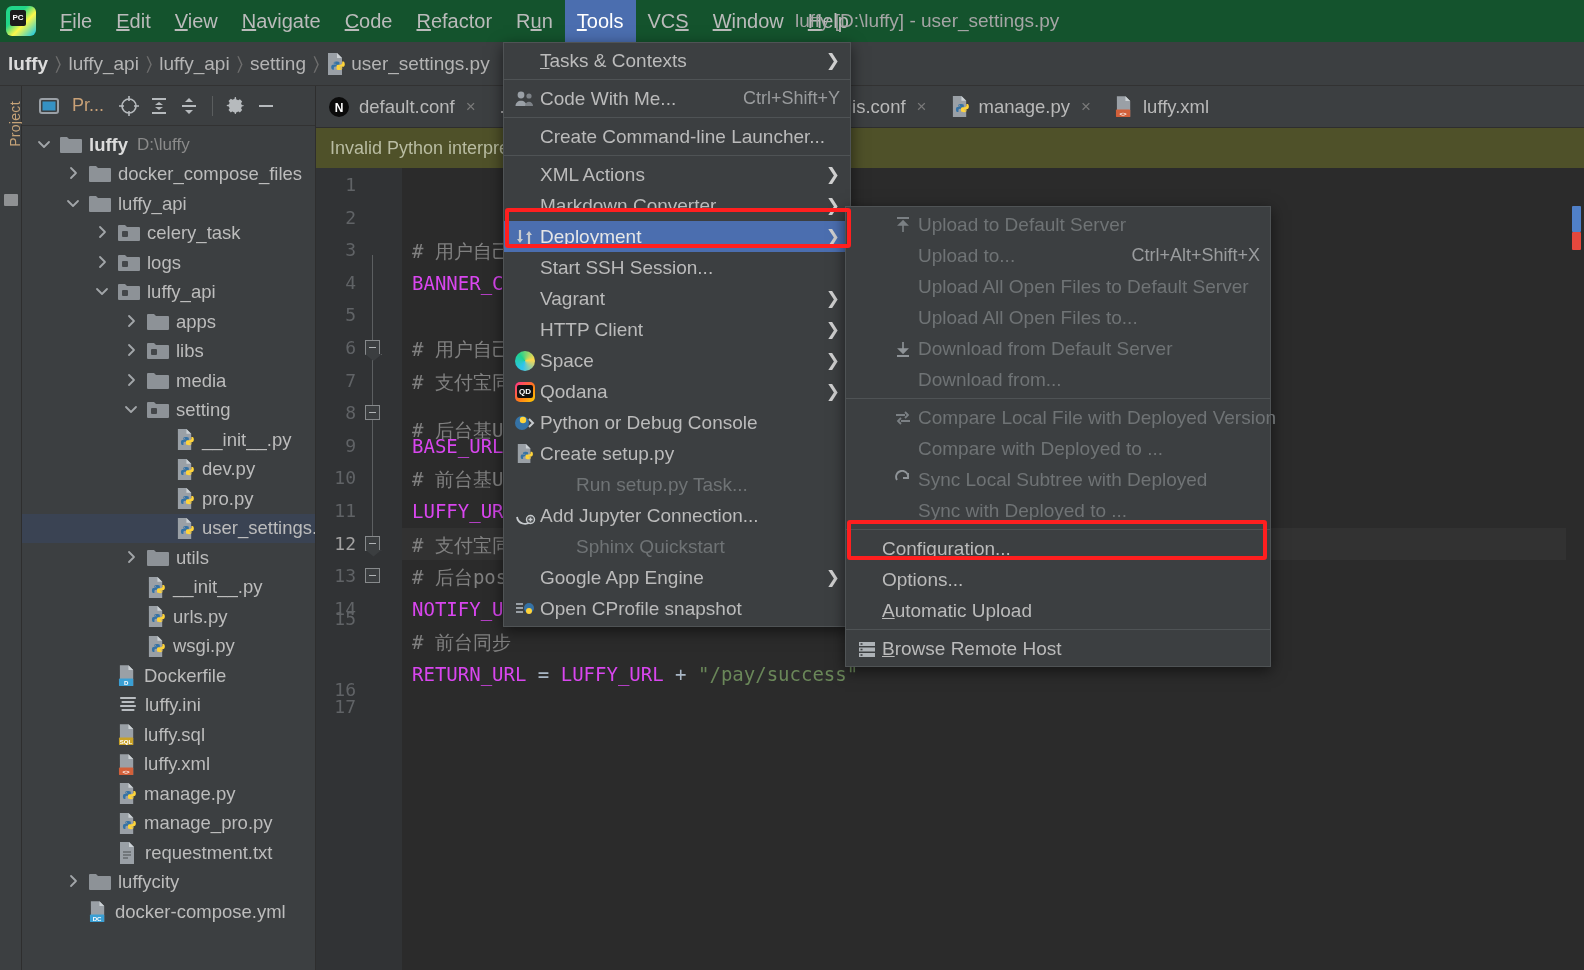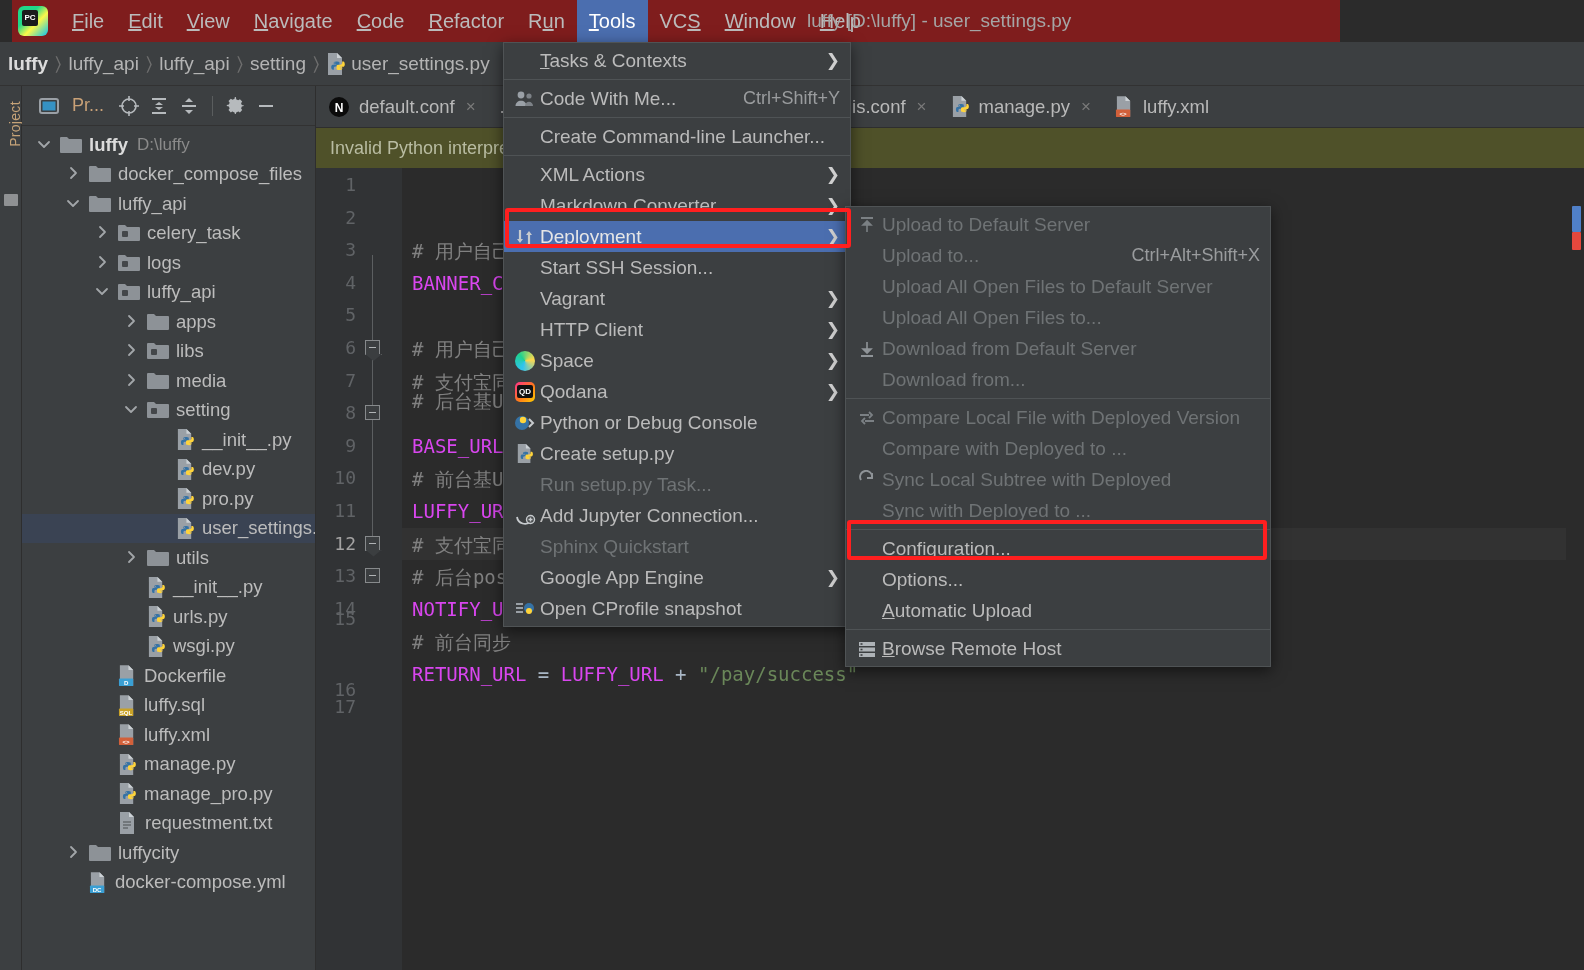--- a/index.html
+++ b/index.html
@@ -7,22 +7,22 @@
     width: 1584px; height: 970px;
     background: #3c3f41;
     font-family: "Liberation Sans", sans-serif;
     overflow: hidden;
     -webkit-font-smoothing: antialiased;
   }
   #app { position: relative; width: 1584px; height: 970px; background: #2b2b2b; }
 
   
   .menubar {
-    position: absolute; top: 0; left: 0; width: 1328px; height: 42px;
-    background: #7f1d1d; display: flex; align-items: center; margin-left: 12px;
+    position: absolute; top: 0; left: 0; width: 1584px; height: 42px;
+    background: #14532d; display: flex; align-items: center;
   }
   .pc-logo {
     width: 30px; height: 30px; margin-left: 6px; margin-right: 12px;
     border-radius: 6px;
     background: linear-gradient(135deg, #21d789 0%, #21d789 35%, #fcf84a 60%, #07c3f2 100%);
     position: relative; flex: none;
   }
   .pc-logo::after {
     content: "PC"; position: absolute; left: 4px; top: 4px;
     width: 16px; height: 16px; background: #1b1b1b; color: #fff;
@@ -142,21 +142,21 @@
   
   .menu-pop {
     position: absolute; background: #3c3f41; border: 1px solid #4f5355;
     box-shadow: 0 4px 14px rgba(0,0,0,.55); padding: 2px 0; z-index: 50;
   }
   #tools-menu { left: 503px; top: 42px; width: 348px; }
   .mrow {
     height: 31px; display: flex; align-items: center; color: #bbbbbb; font-size: 19px;
     white-space: nowrap; padding: 0 10px 0 6px; cursor: default; position: relative;
   }
-  .mrow.disabled { color: #6f7375; }
+  .mrow.disabled { color: #6f7375; margin-left: 36px; }
   .mrow.sel { background: #4b6eaf; color: #e6e6e6; }
   .mrow .mi-ic { width: 30px; flex: none; display:flex; align-items:center; justify-content:center; }
   .mrow .mi-label { flex: 1; }
   .mrow .mi-short { color: #9a9c9e; font-size: 18px; padding-left: 20px; }
   .mrow .chev { color: #cfcfcf; font-size: 17px; margin-left: 6px; }
   .msep { height: 1px; background: #4f5355; margin: 3px 0; }
   .mrow u { text-decoration: underline; }
 
   #deploy-menu { left: 845px; top: 206px; width: 426px; }
 
@@ -501,20 +501,30 @@
           <span class="arrow none"></span>
           <span style="display: inline-flex; align-items: center; margin-left: 4px;">
             <svg width="19" height="21.28" viewBox="0 0 20 22">
               <path d="M2 0h9l5 5v17H2z" fill="#9aa0a6"></path>
               <path d="M11 0l5 5h-5z" fill="#ccd1d5"></path>
               <rect x="1" y="14" width="15" height="8" rx="1" fill="#3a9fd4"></rect>
               <text x="8.5" y="20.4" font-size="6.4" font-family="Liberation Sans" font-weight="bold" fill="#fff" text-anchor="middle">D</text>
             </svg>
           </span>
           <span class="nm">Dockerfile</span>
+        </div>
+        <div class="trow">
+          <span class="tw" style="width: 70px;"></span>
+          <span class="arrow none"></span>
+          <span style="display: inline-flex; align-items: center; margin-left: 4px;">
+            <svg width="20" height="20" viewBox="0 0 20 20">
+              <path d="M3 3h14M4.5 7h11M3 11h14M4.5 15h11" stroke="#b9bdc1" stroke-width="2.2" stroke-linecap="round"></path>
+            </svg>
+          </span>
+          <span class="nm">luffy.ini</span>
         </div>
         <div class="trow">
           <span class="tw" style="width: 70px;"></span>
           <span class="arrow none"></span>
           <span style="display: inline-flex; align-items: center; margin-left: 4px;">
             <svg width="19" height="21.28" viewBox="0 0 20 22">
               <path d="M2 0h9l5 5v17H2z" fill="#9aa0a6"></path>
               <path d="M11 0l5 5h-5z" fill="#ccd1d5"></path>
               <rect x="1" y="14" width="15" height="8" rx="1" fill="#c9a227"></rect>
               <text x="8.5" y="20.4" font-size="6.4" font-family="Liberation Sans" font-weight="bold" fill="#fff" text-anchor="middle">SQL</text>
@@ -691,21 +701,21 @@
           <div class="lnum" style="top: 440px;">15</div>
           <div class="lnum" style="top: 511px;">16</div>
           <div class="lnum" style="top: 527.6px;">17</div>
         </div>
       <div class="codecol" id="codecol">
           <div class="hl-line" style="top: 359.6px;"></div>
           <div class="cline" style="top: 71.2px;"><span class="cmt"># 用户自己</span></div>
           <div class="cline" style="top: 103.8px;"><span class="cvar">BANNER_C</span></div>
           <div class="cline" style="top: 169px;"><span class="cmt"># 用户自己</span></div>
           <div class="cline" style="top: 201.6px;"><span class="cmt"># 支付宝同</span></div>
-          <div class="cline" style="top: 221px; text-align: right;"><span class="cmt"># 后台基U</span></div>
+          <div class="cline" style="top: 250px; text-align: right;"><span class="cmt"># 后台基U</span></div>
           <div class="cline" style="top: 266.8px;"><span class="cvar">BASE_URL</span></div>
           <div class="cline" style="top: 299.4px;"><span class="cmt"># 前台基U</span></div>
           <div class="cline" style="top: 332px;"><span class="cvar">LUFFY_UR</span></div>
           <div class="cline" style="top: 364.6px;"><span class="cmt"># 支付宝同</span></div>
           <div class="cline" style="top: 397.2px;"><span class="cmt"># 后台pos</span></div>
           <div class="cline" style="top: 429.8px;"><span class="cvar">NOTIFY_U</span></div>
           <div class="cline" style="top: 462.4px;"><span class="cmt"># 前台同步</span></div>
           <div class="cline" style="top: 495px;"><span class="cvar">RETURN_URL</span><span class="cop"> = </span><span class="cvar">LUFFY_URL</span><span class="cop"> + </span><span class="cstr">"/pay/success"</span></div>
         </div>
       <div class="marker-strip">

